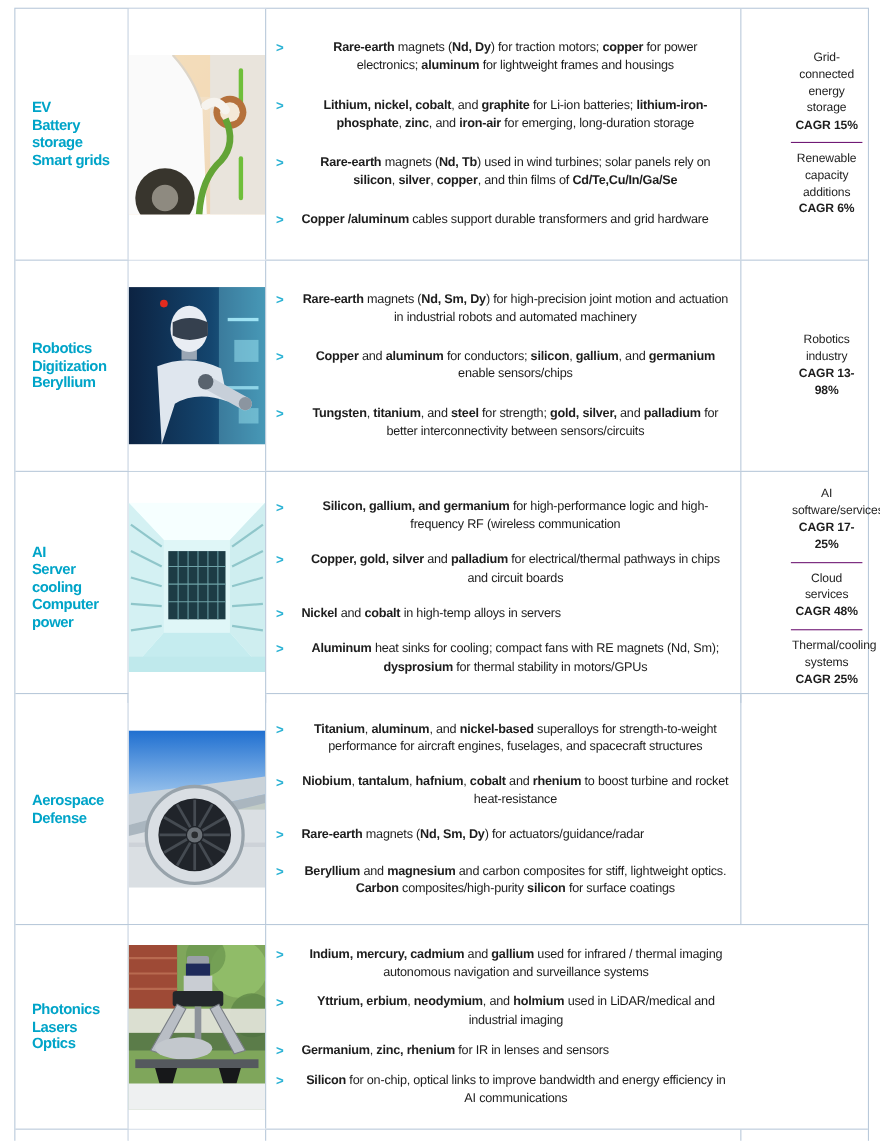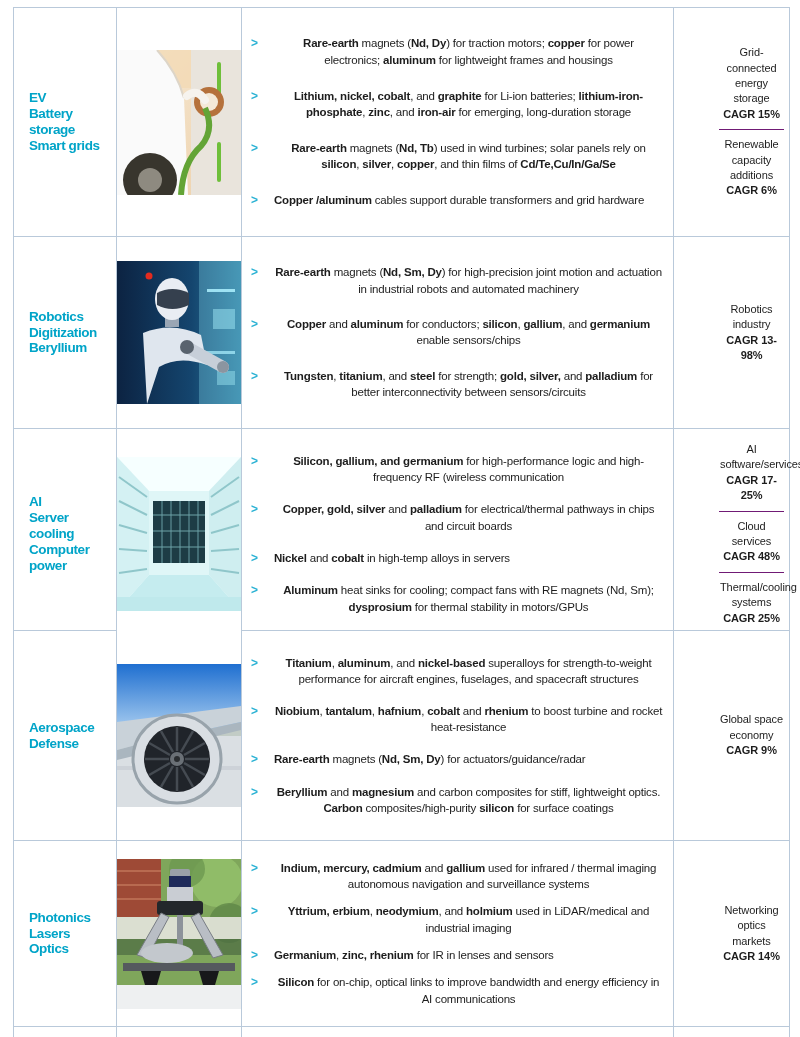--- a/index.html
+++ b/index.html
@@ -269,21 +269,20 @@
       <div class="bullet">
         <span class="marker">&gt;</span>
         <span class="btext"><b>Rare-earth</b> magnets (<b>Nd, Sm, Dy</b>) for actuators/guidance/radar</span>
       </div>
       <div class="bullet">
         <span class="marker">&gt;</span>
         <span class="btext"><b>Beryllium</b> and <b>magnesium</b> and carbon composites for stiff, lightweight optics. <b>Carbon</b> composites/high-purity <b>silicon</b> for surface coatings</span>
       </div>
     </div>
     <div class="cell stats">
-      <div class="stat">Global space economy <b>CAGR 9%</b></div>
     </div>
   </div>
 
   <div class="row r5">
     <div class="cell labels">
       <div class="label">Photonics</div>
       <div class="label">Lasers</div>
       <div class="label">Optics</div>
     </div>
     <div class="cell photo">
@@ -325,23 +324,20 @@
       </div>
       <div class="bullet">
         <span class="marker">&gt;</span>
         <span class="btext"><b>Germanium</b>, <b>zinc, rhenium</b> for IR in lenses and sensors</span>
       </div>
       <div class="bullet">
         <span class="marker">&gt;</span>
         <span class="btext"><b>Silicon</b> for on-chip, optical links to improve bandwidth and energy efficiency in AI communications</span>
       </div>
     </div>
-    <div class="cell stats">
-      <div class="stat">Networking optics markets <b>CAGR 14%</b></div>
-    </div>
   </div>
 
   <div class="row r6">
     <div class="cell labels"></div>
     <div class="cell photo"></div>
     <div class="cell bullets"></div>
     <div class="cell stats"></div>
   </div>
 
 </div>

